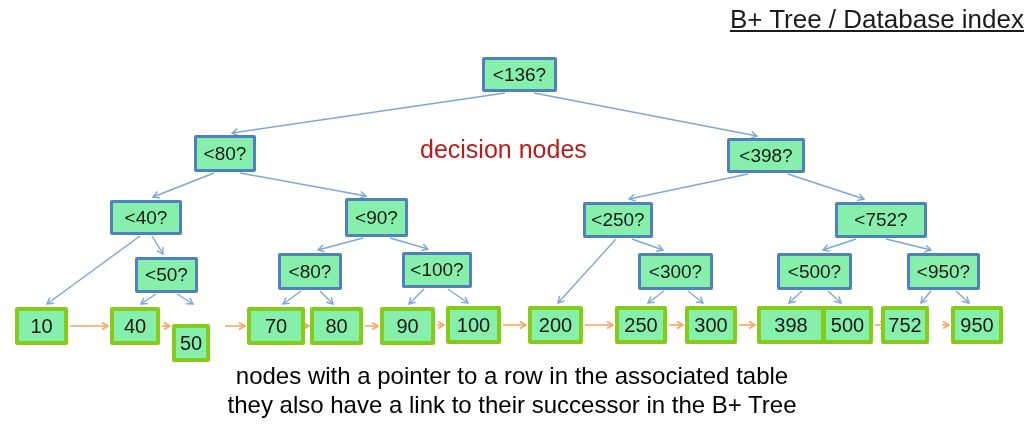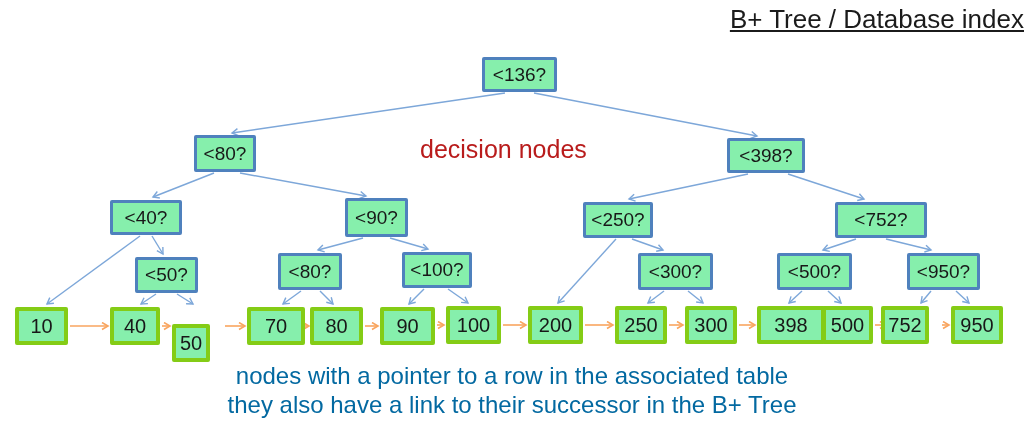--- a/index.html
+++ b/index.html
@@ -9,21 +9,21 @@
   }
   .title{
     position:absolute;left:0;top:4px;width:100%;text-align:right;
     font-size:26px;color:#1b1b1b;text-decoration:underline;letter-spacing:0px;
   }
   .decision-label{
     position:absolute;left:420px;top:135px;font-size:25px;color:#b91c1c;
   }
   .caption{
     position:absolute;left:0;top:361px;width:100%;text-align:center;
-    font-size:24px;line-height:29px;color:#0369a1;
+    font-size:24px;line-height:29px;color:#000000;
   }
   .node{
     position:absolute;box-sizing:border-box;background:#86efac;border-radius:2px;
     display:flex;align-items:center;justify-content:center;color:#181818;
   }
   .dnode{border:3px solid #4f81bd;font-size:19px;}
   .lnode{border:4px solid #84cc16;font-size:20px;}
   svg.edges{position:absolute;left:0;top:0;width:1024px;height:424px;pointer-events:none;}
 </style>
 </head>

